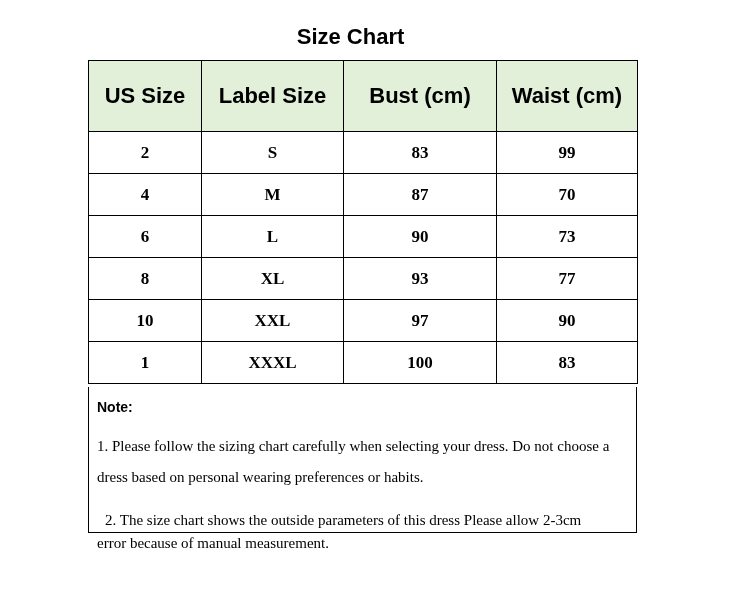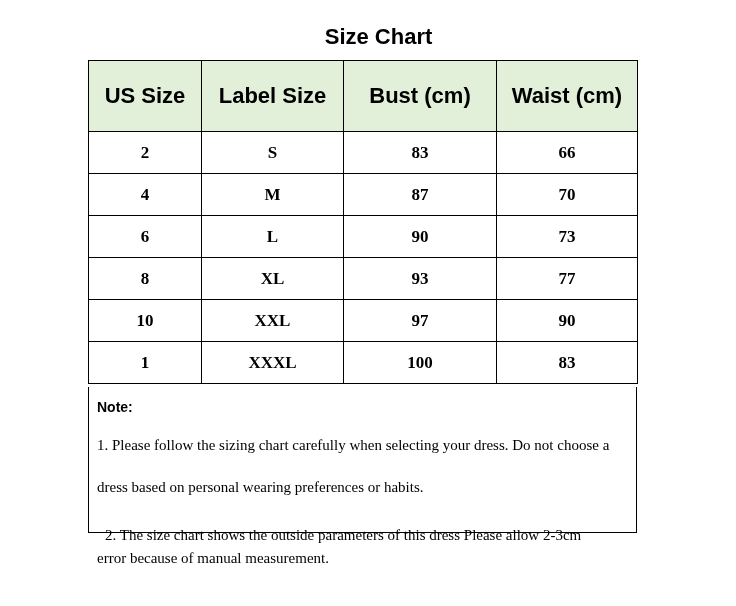--- a/index.html
+++ b/index.html
@@ -8,21 +8,21 @@
     position: relative;
     width: 736px;
     height: 606px;
     background: #ffffff;
     font-family: "Liberation Sans", sans-serif;
     color: #000000;
     overflow: hidden;
   }
   .chart-title {
     position: absolute;
-    left: 104px;
+    left: 76px;
     top: 24px;
     width: 549px;
     text-align: center;
     font-family: "Liberation Sans", sans-serif;
     font-weight: bold;
     font-size: 22px;
     letter-spacing: 0px;
   }
   table.size-table {
     position: absolute;
@@ -68,22 +68,22 @@
   .note-label {
     font-family: "Liberation Sans", sans-serif;
     font-weight: bold;
     font-size: 14px;
   }
   .note-item {
     font-family: "Liberation Serif", serif;
     font-size: 15px;
   }
   .note-item-1 {
-    margin-top: 9px;
-    line-height: 42px;
+    margin-top: 16px;
+    line-height: 31px;
   }
   .note-item-2 {
     margin-top: 16px;
     line-height: 23px;
     text-indent: 8px;
   }
 </style>
 </head>
 <body>
 
@@ -104,21 +104,21 @@
         <th>Label Size</th>
         <th>Bust (cm)</th>
         <th>Waist (cm)</th>
       </tr>
     </thead>
     <tbody>
       <tr>
         <td>2</td>
         <td>S</td>
         <td>83</td>
-        <td>66</td>
+        <td>99</td>
       </tr>
       <tr>
         <td>4</td>
         <td>M</td>
         <td>87</td>
         <td>70</td>
       </tr>
       <tr>
         <td>6</td>
         <td>L</td>

